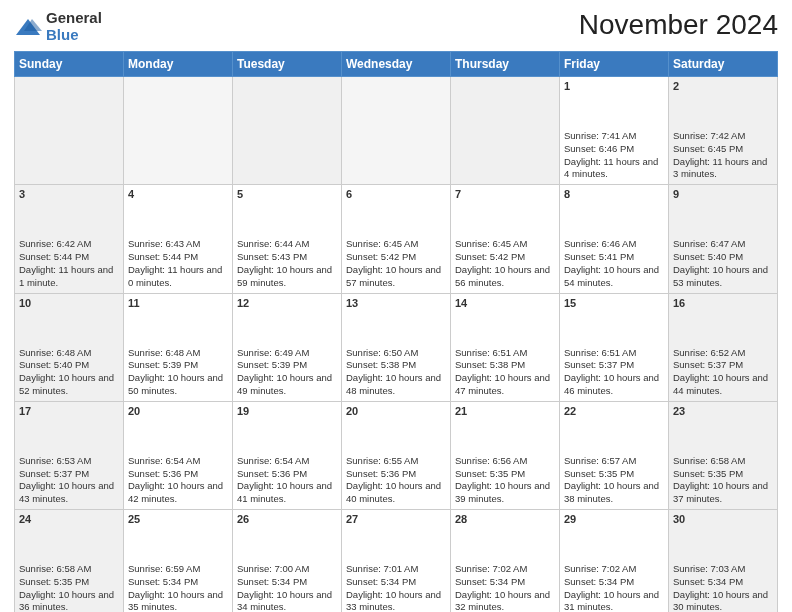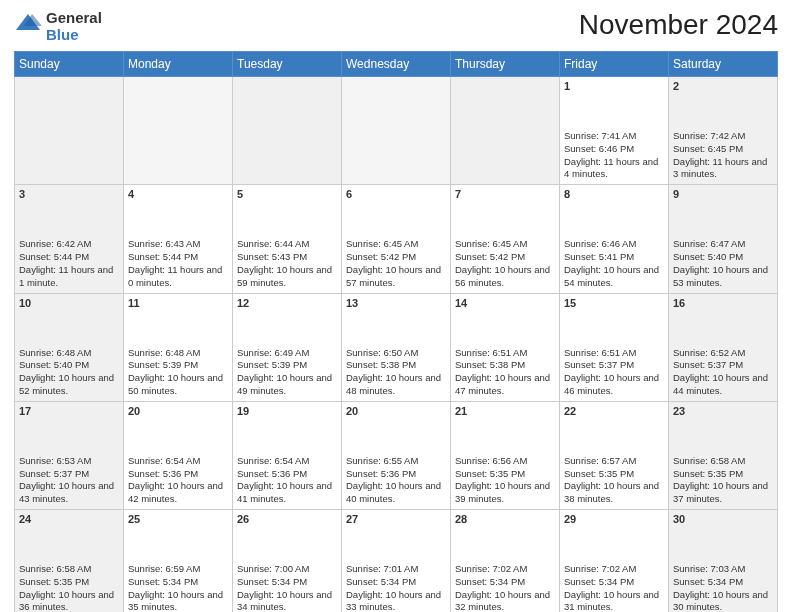--- a/index.html
+++ b/index.html
@@ -19,21 +19,21 @@
       padding: 10px 14px 8px 14px;
     }
     .header {
       display: flex;
       justify-content: space-between;
       align-items: flex-start;
       margin-bottom: 8px;
     }
     .logo {
       display: flex;
-      align-items: flex-start;
+      align-items: flex-end;
       gap: 4px;
     }
     .logo-text {
       display: flex;
       flex-direction: column;
       line-height: 1.1;
     }
     .logo-general {
       font-size: 15px;
       font-weight: bold;
@@ -64,21 +64,21 @@
     .cal-table {
       width: 100%;
       border-collapse: collapse;
       table-layout: fixed;
       flex: 1;
     }
     .cal-table th {
       background: #3a7abf;
       color: #fff;
       font-size: 12px;
-      font-weight: normal;
+      font-weight: bold;
       padding: 5px 4px;
       text-align: left;
       border: 1px solid #5590cc;
     }
     .cal-table td {
       border: 1px solid #ccc;
       vertical-align: top;
       padding: 3px 4px;
       font-size: 10px;
       color: #333;

